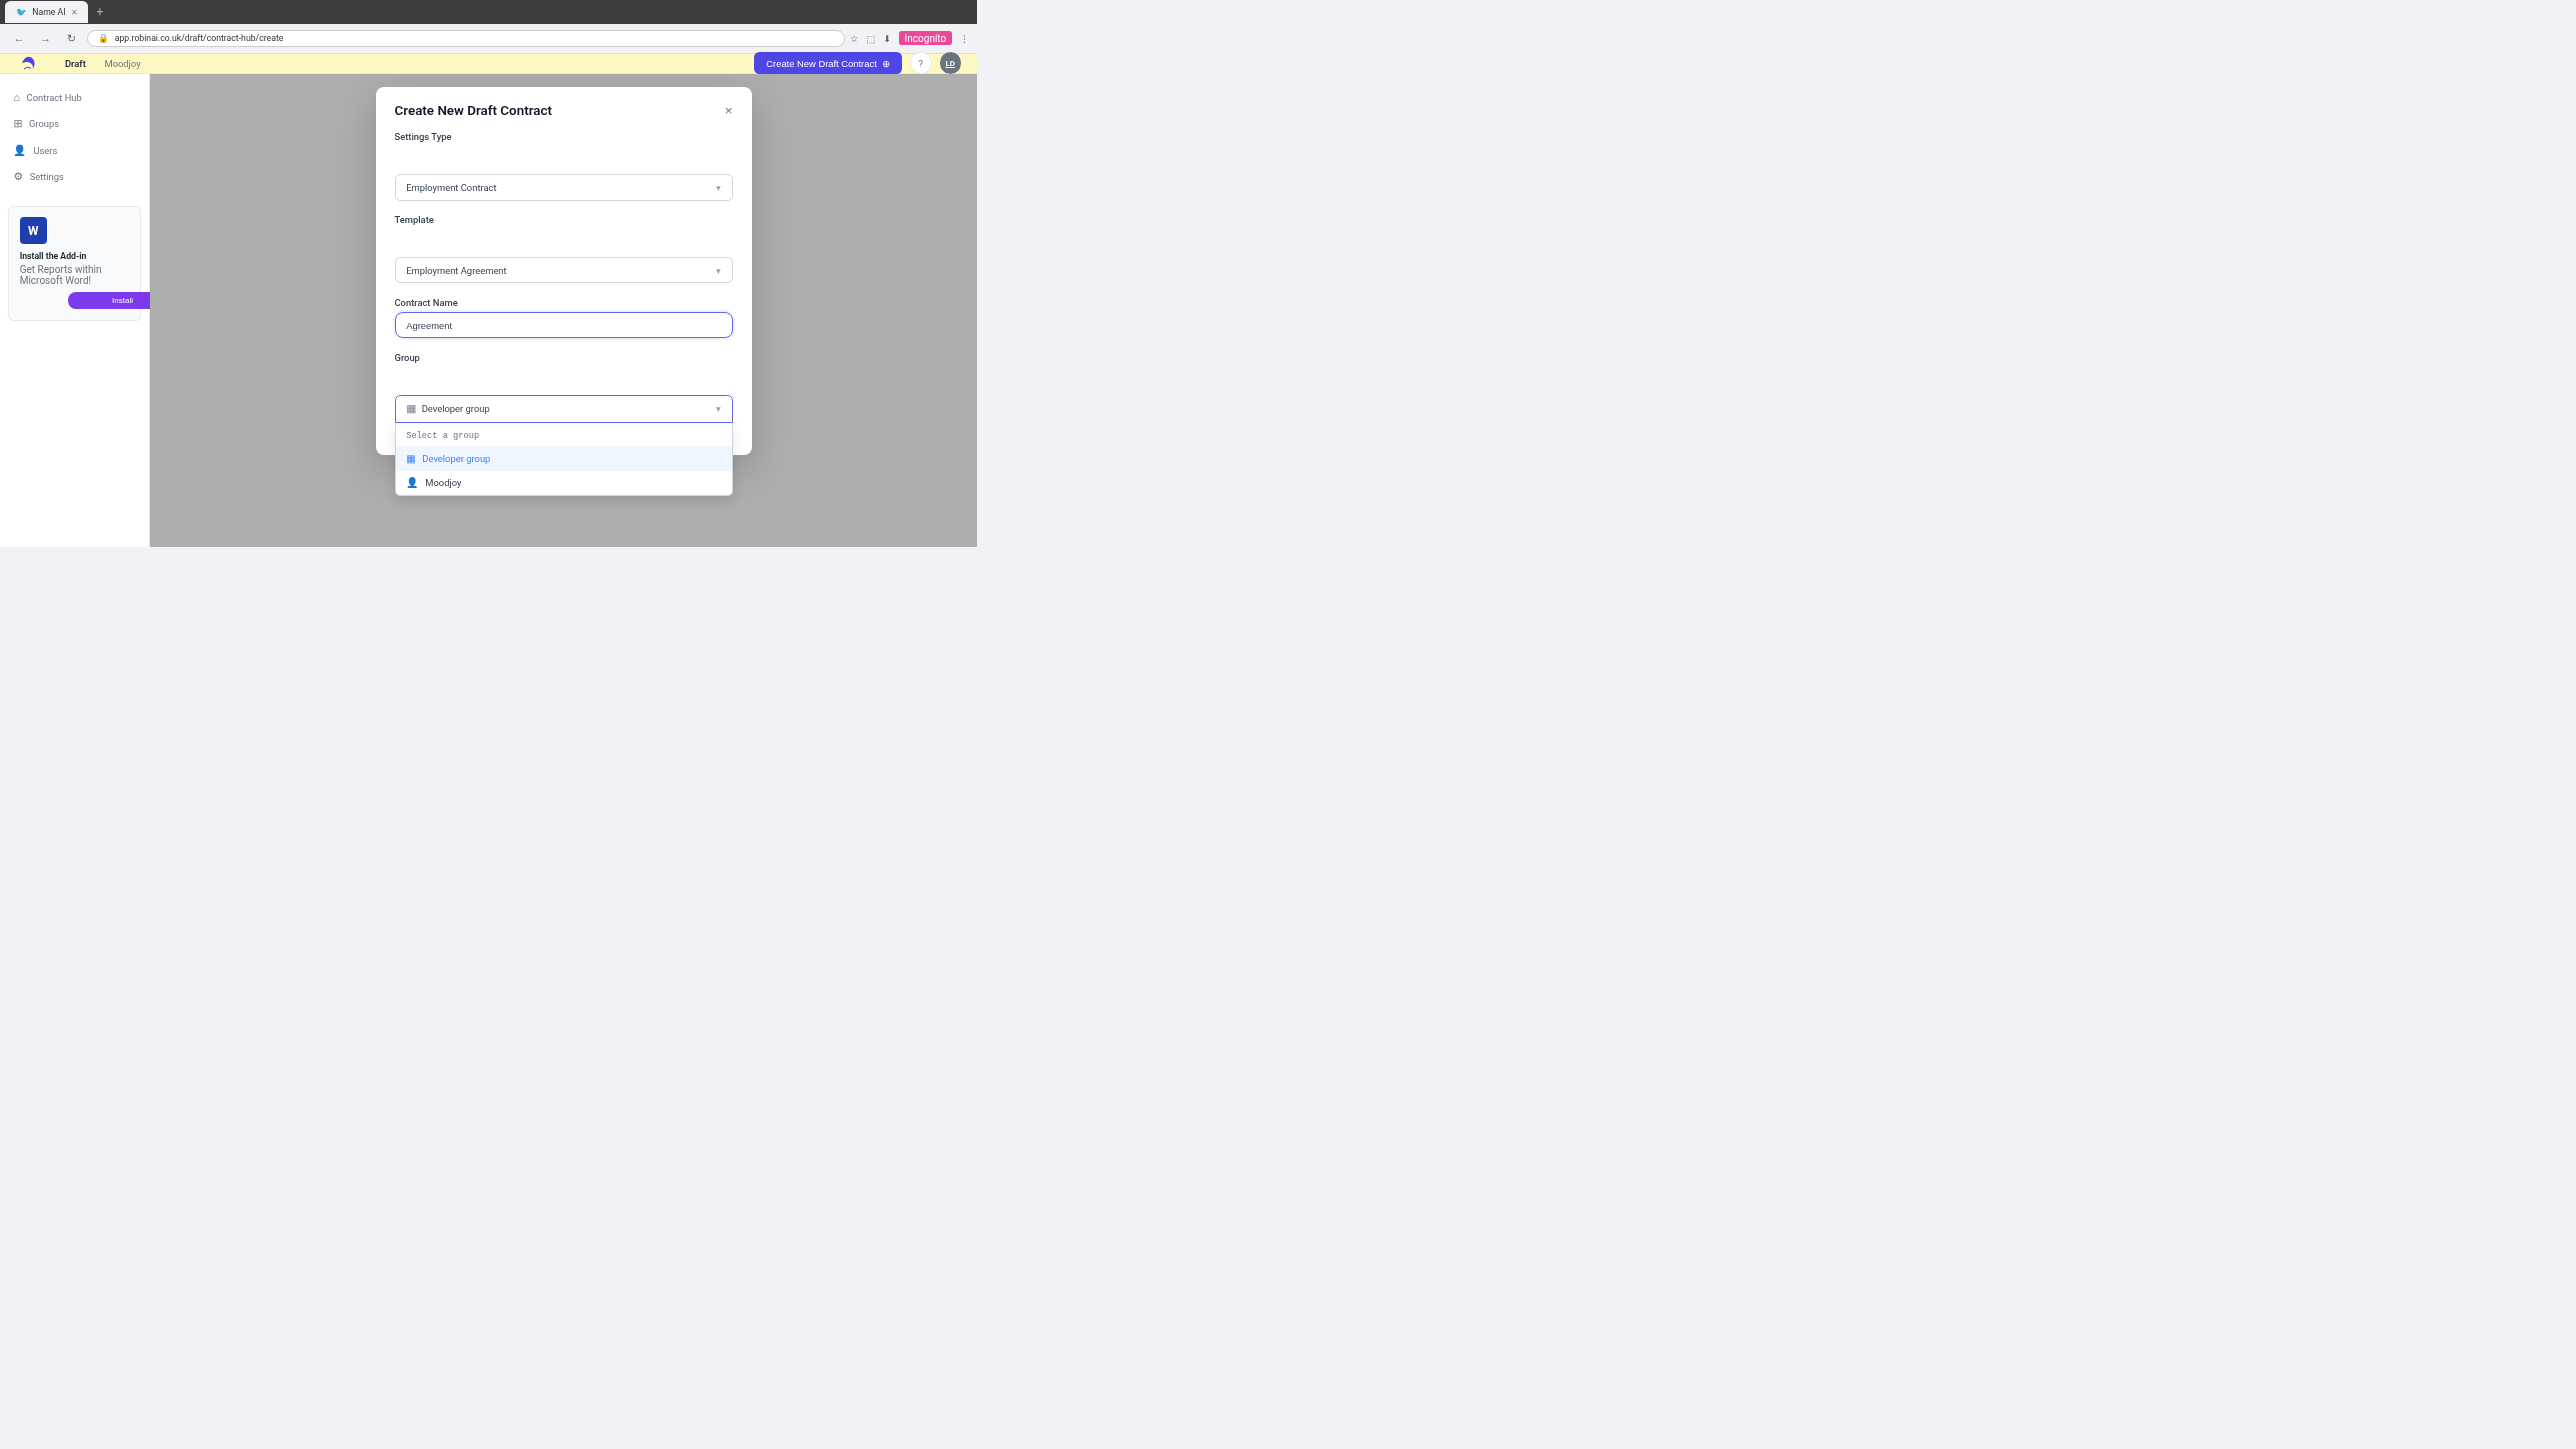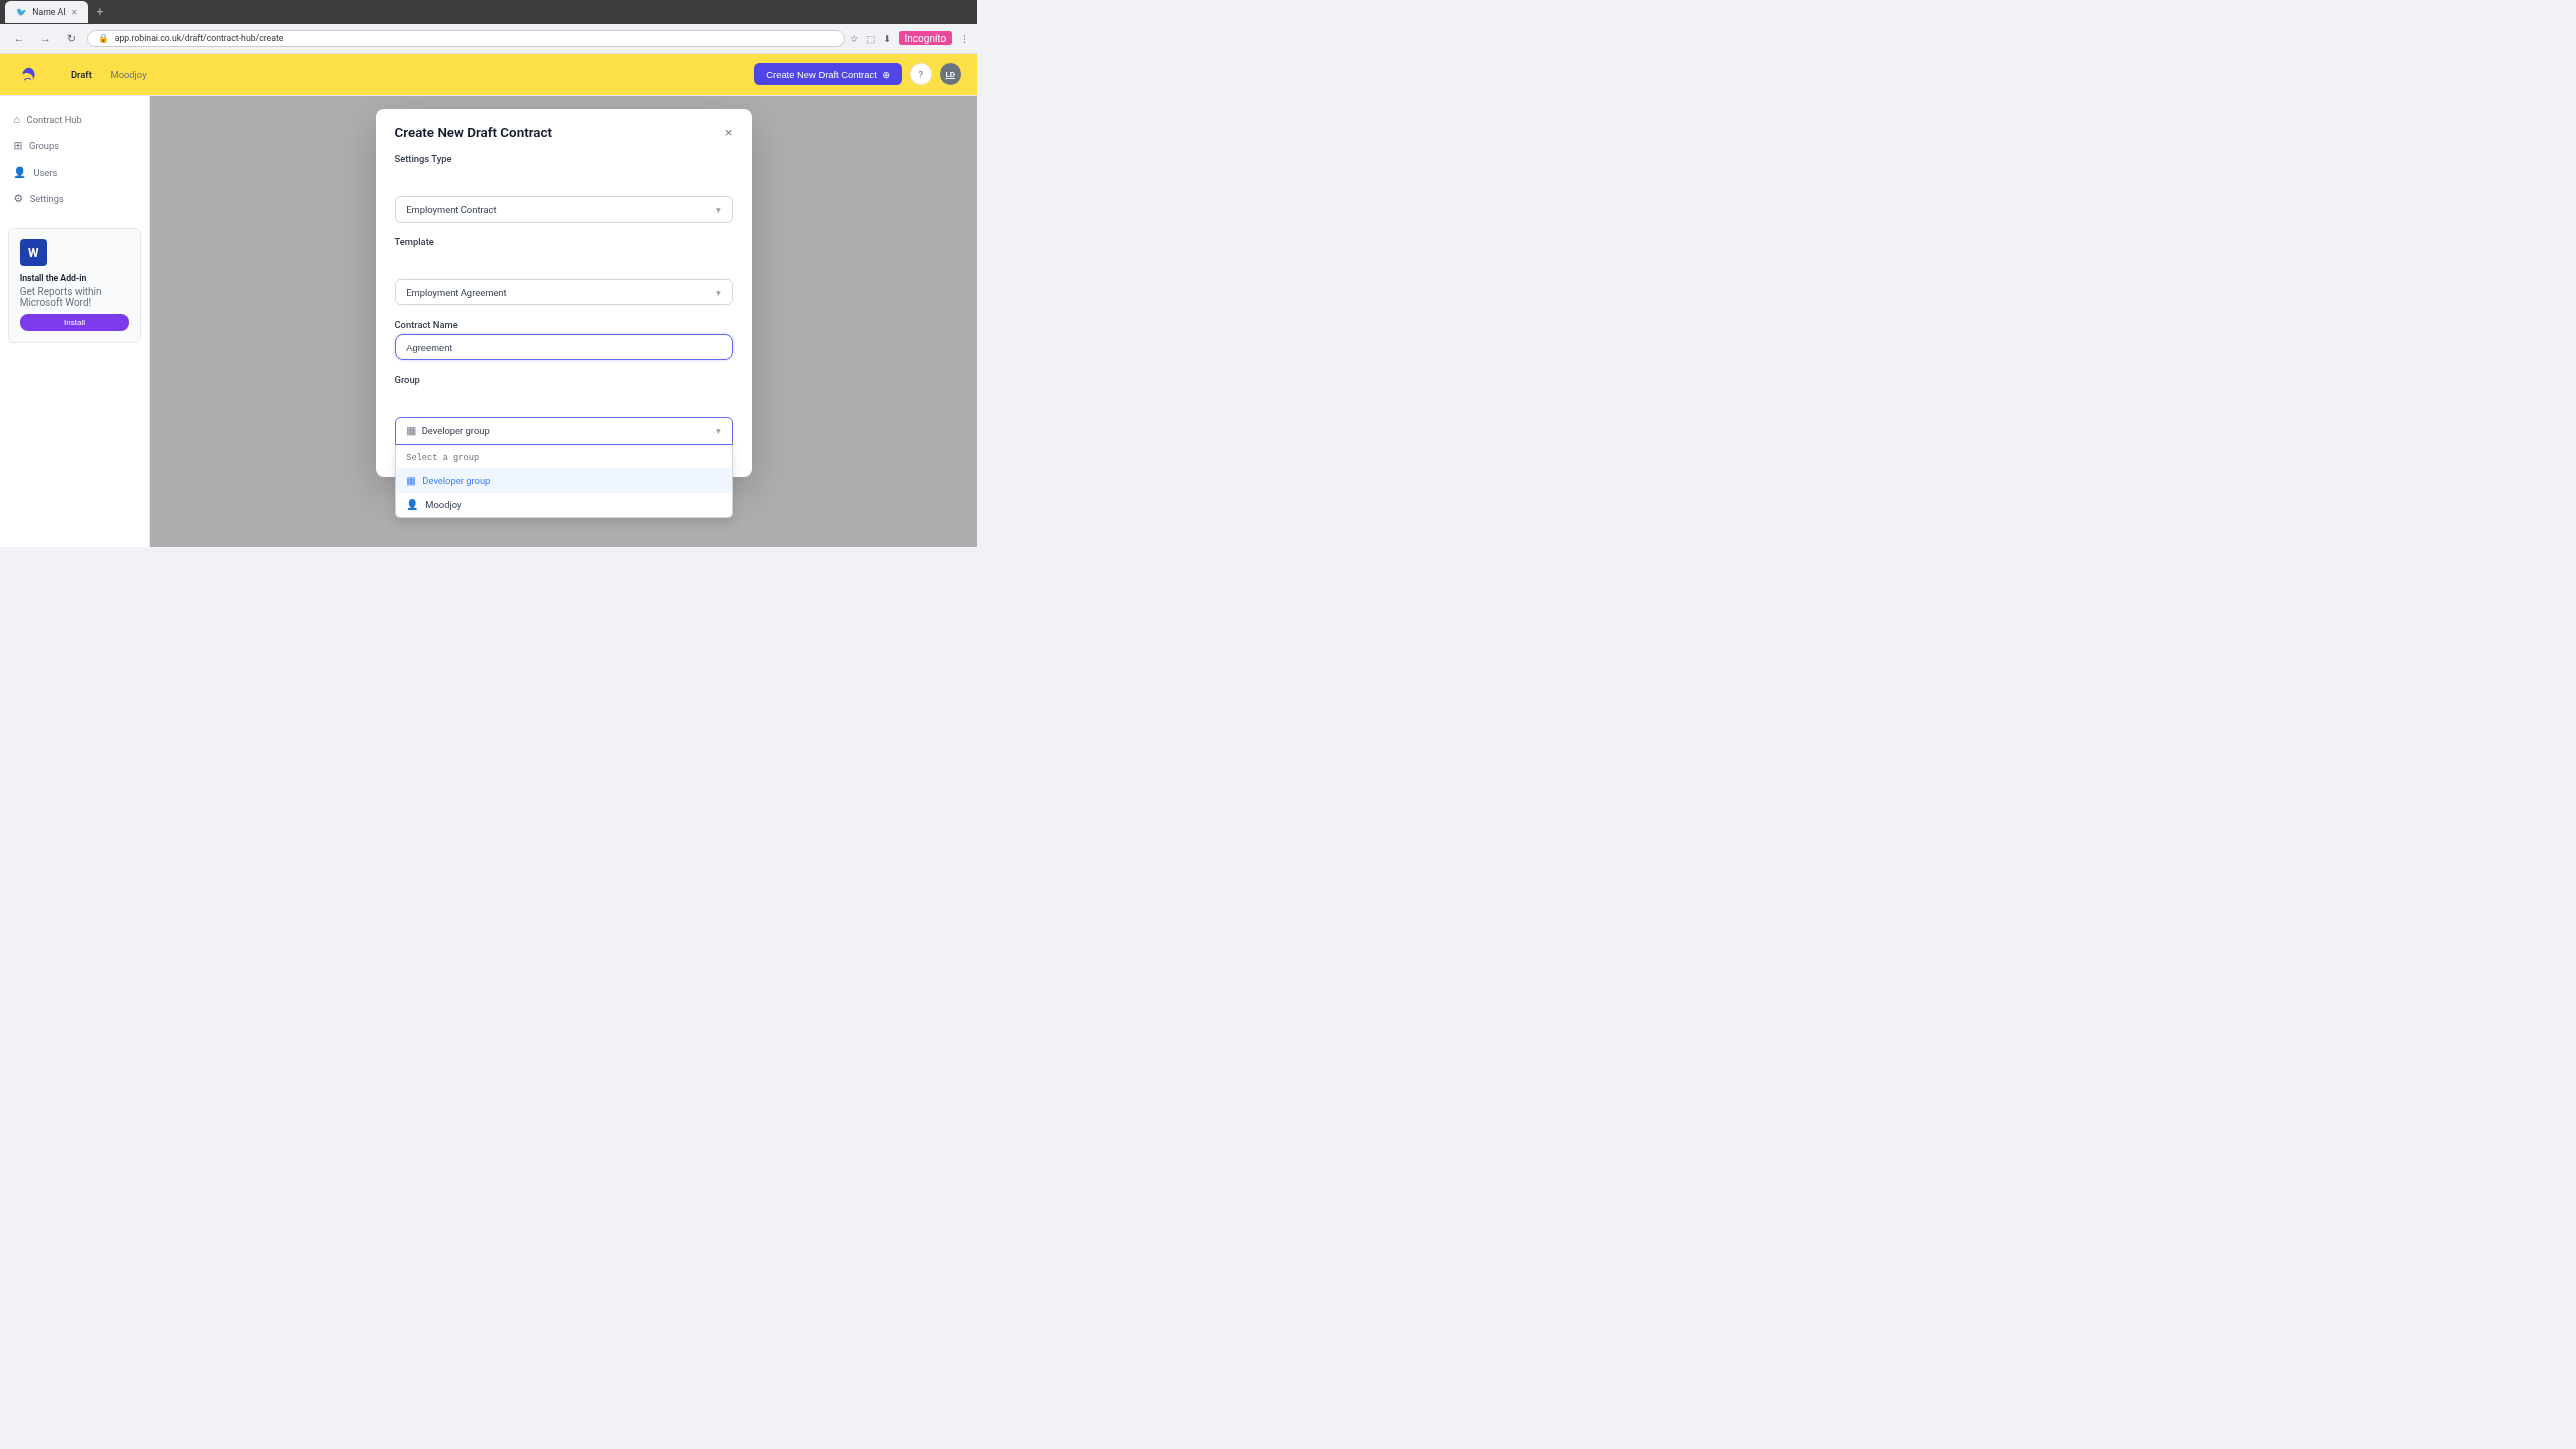--- a/index.html
+++ b/index.html
@@ -86,27 +86,27 @@
       font-size: 10px;
     }
 
     
     .app-container {
       display: flex;
       flex-direction: column;
       height: calc(100vh - 86px);
     }
     .app-header {
-      background: #fde047;
-      height: 42px;
+      background: #fef9c3;
+      height: 20px;
       display: flex;
       align-items: center;
       padding: 0 16px;
       border-bottom: 0.7px solid #e5e7eb;
-      gap: 23px;
+      gap: 17px;
     }
     .logo {
       width: 24px;
       height: 24px;
       display: flex;
       align-items: center;
       justify-content: center;
     }
     .logo svg { color: #4f46e5; }
     .header-nav {
@@ -217,20 +217,21 @@
     .addon-btn {
       background: #7c3aed;
       color: white;
       border: none;
       border-radius: 8px;
       padding: 4px 10.7px;
       font-size: 8px;
       font-weight: 500;
       cursor: pointer;
       width: 100%;
+      margin-left: 48px;
     }
 
     .content-area {
       flex: 1;
       background: #f9fafb;
       position: relative;
       overflow: hidden;
     }
 
     

